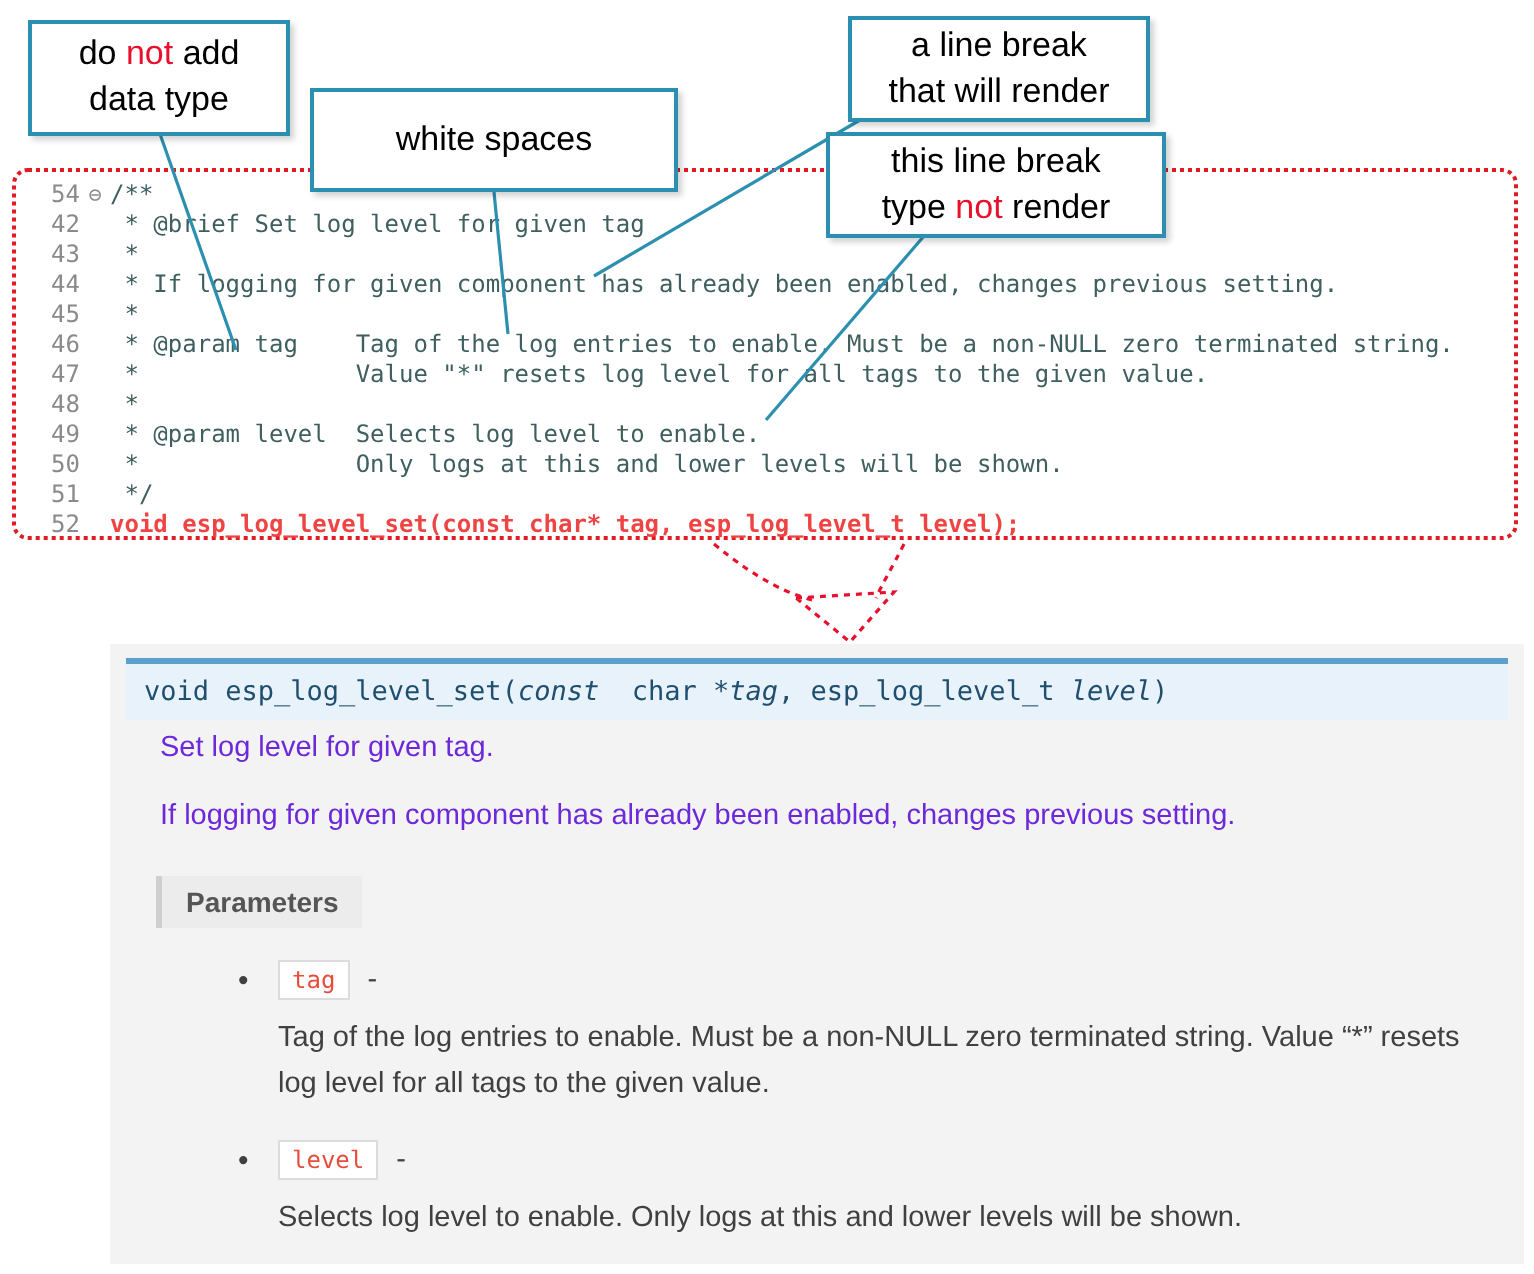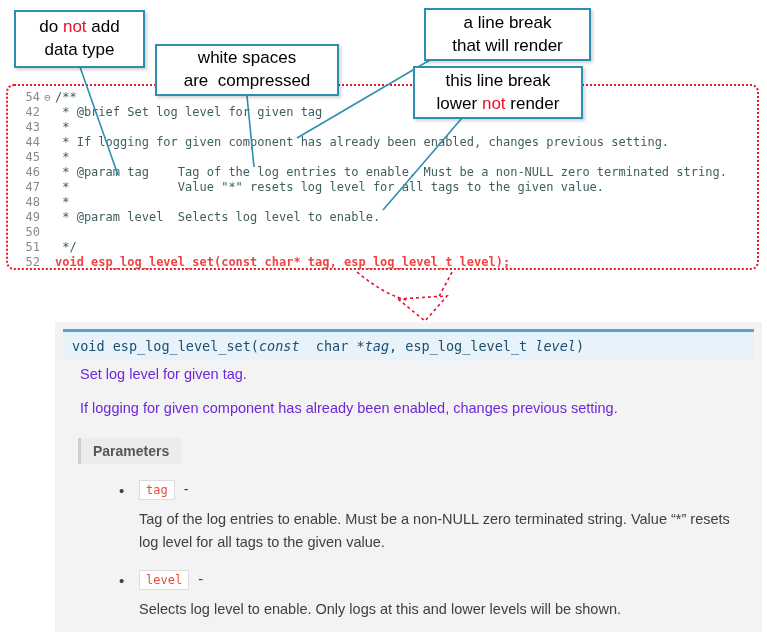--- a/index.html
+++ b/index.html
@@ -9,21 +9,21 @@
 
   
   .callout { position:absolute; z-index:4; background:#fff; border:2px solid #2d8fb0;
              display:flex; flex-direction:column; justify-content:center; align-items:center;
              text-align:left; font-size:17px; color:#000; line-height:1.35;
              box-shadow:2px 2px 3px rgba(0,0,0,0.18); }
   .cl-line { white-space:pre; }
   .red { color:#e8112d; }
   .c1 { left:14px;  top:10px; width:131px; height:58px; }
   .c2 { left:155px; top:44px; width:184px; height:52px; }
-  .c3 { left:424px; top:8px;  width:167px; height:53px; }
+  .c3 { left:424px; top:8px;  width:151px; height:53px; }
   .c4 { left:413px; top:66px; width:170px; height:53px; }
 
   
   .code-box { position:absolute; z-index:1; left:6px; top:84px; width:753px; height:186px;
               border:2px dotted #e01b24; border-radius:8px; background:#fff; padding:4px 0 0 6px; }
   .crow { display:flex; height:15px; line-height:15px;
           font-family:"DejaVu Sans Mono", monospace; font-size:12px; }
   .ln   { width:26px; text-align:right; color:#8a8a8a; flex:none; }
   .fold { width:15px; text-align:center; color:#8a8a8a; font-size:11px; flex:none; }
   .ct   { white-space:pre; color:#3f5f5f; }
@@ -105,20 +105,21 @@
       <span class="ct"> *</span>
     </div>
     <div class="crow">
       <span class="ln">49</span>
       <span class="fold"></span>
       <span class="ct"> * @param level  Selects log level to enable.</span>
     </div>
     <div class="crow">
       <span class="ln">50</span>
       <span class="fold"></span>
+      <span class="ct"> *               Only logs at this and lower levels will be shown.</span>
     </div>
     <div class="crow">
       <span class="ln">51</span>
       <span class="fold"></span>
       <span class="ct"> */</span>
     </div>
     <div class="crow">
       <span class="ln">52</span>
       <span class="fold"></span>
       <span class="ct stmt">void esp_log_level_set(const char* tag, esp_log_level_t level);</span>
@@ -158,26 +159,25 @@
     <path class="rd" d="M398,299 L447,296 L425,321 Z"></path>
   </svg>
 
   <div class="callout c1">
     <div class="cl-line"><span>do </span><span class="red">not</span><span> add</span></div>
     <div class="cl-line"><span>data type</span></div>
   </div>
 
   <div class="callout c2">
     <div class="cl-line"><span>white spaces</span></div>
-    <div class="cl-line"><span>are  compressed</span></div>
   </div>
 
   <div class="callout c3">
     <div class="cl-line"><span>a line break</span></div>
     <div class="cl-line"><span>that will render</span></div>
   </div>
 
   <div class="callout c4">
     <div class="cl-line"><span>this line break</span></div>
-    <div class="cl-line"><span>lower </span><span class="red">not</span><span> render</span></div>
+    <div class="cl-line"><span>type </span><span class="red">not</span><span> render</span></div>
   </div>
 
 </div>
 
 </body></html>

